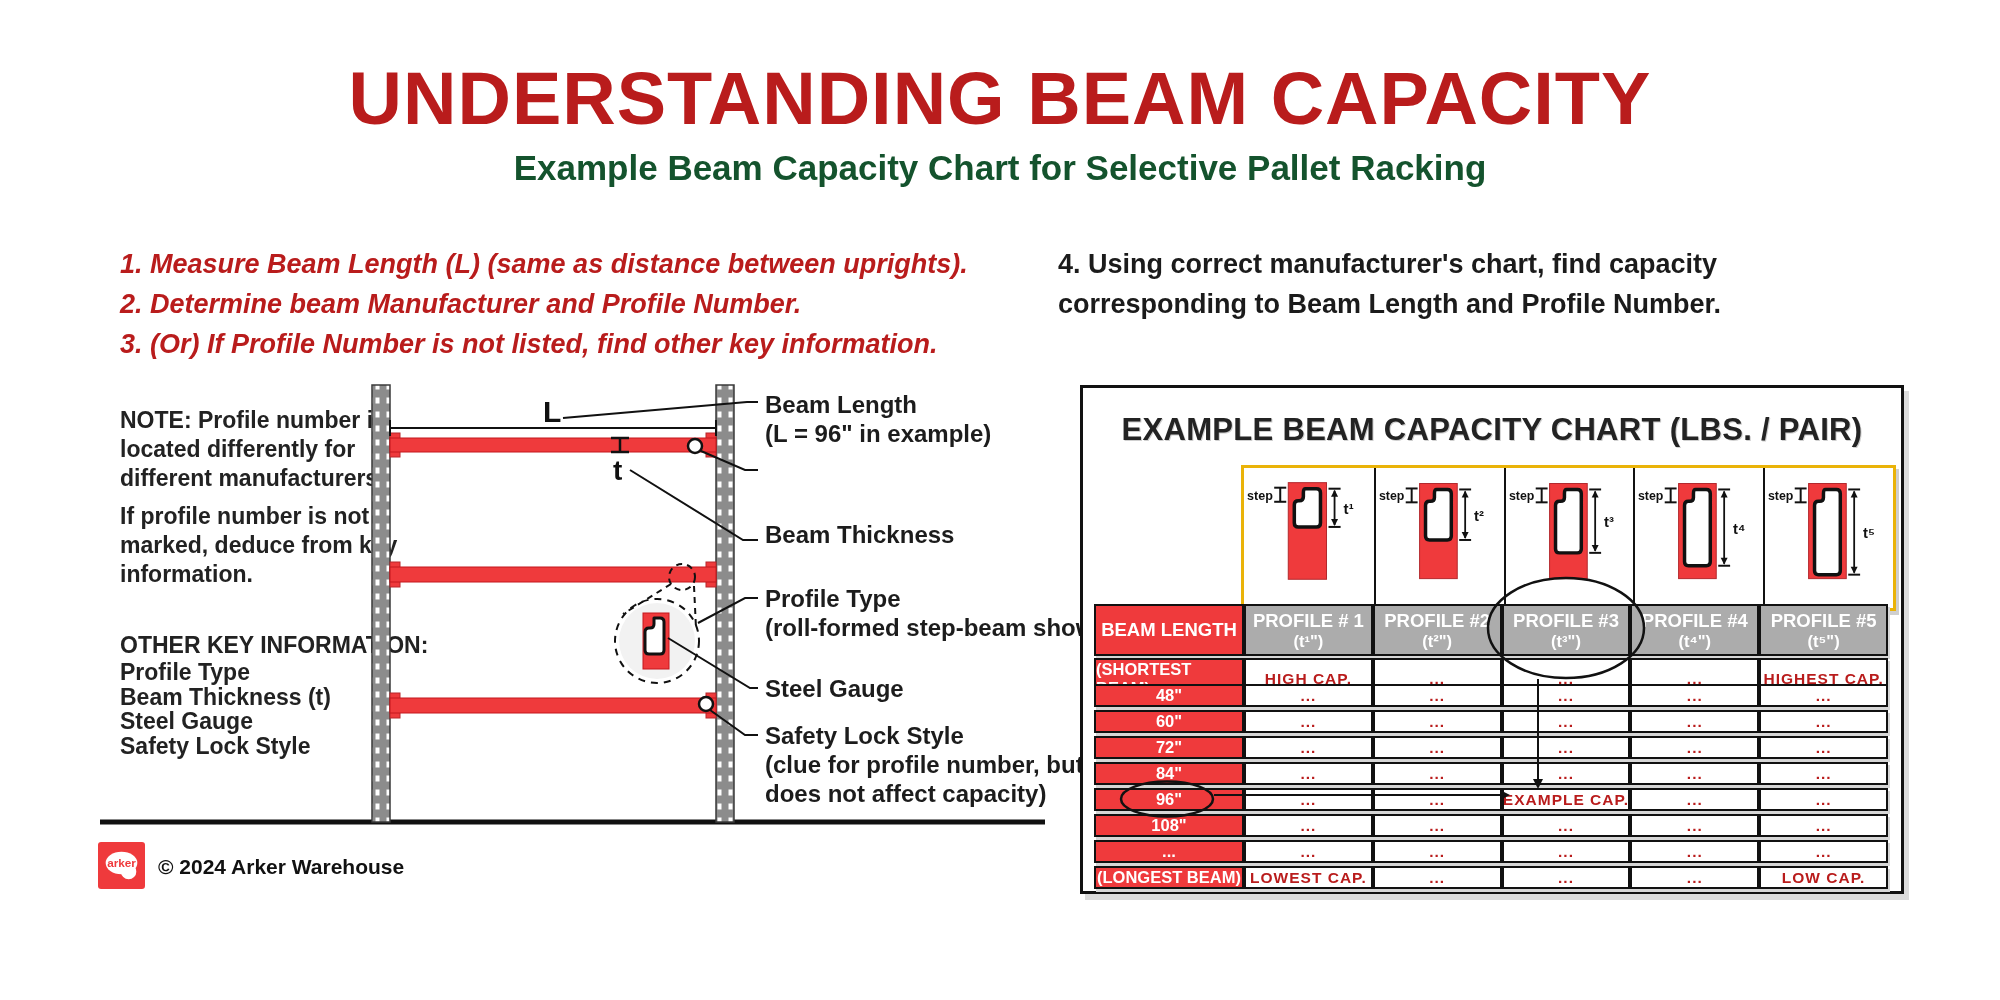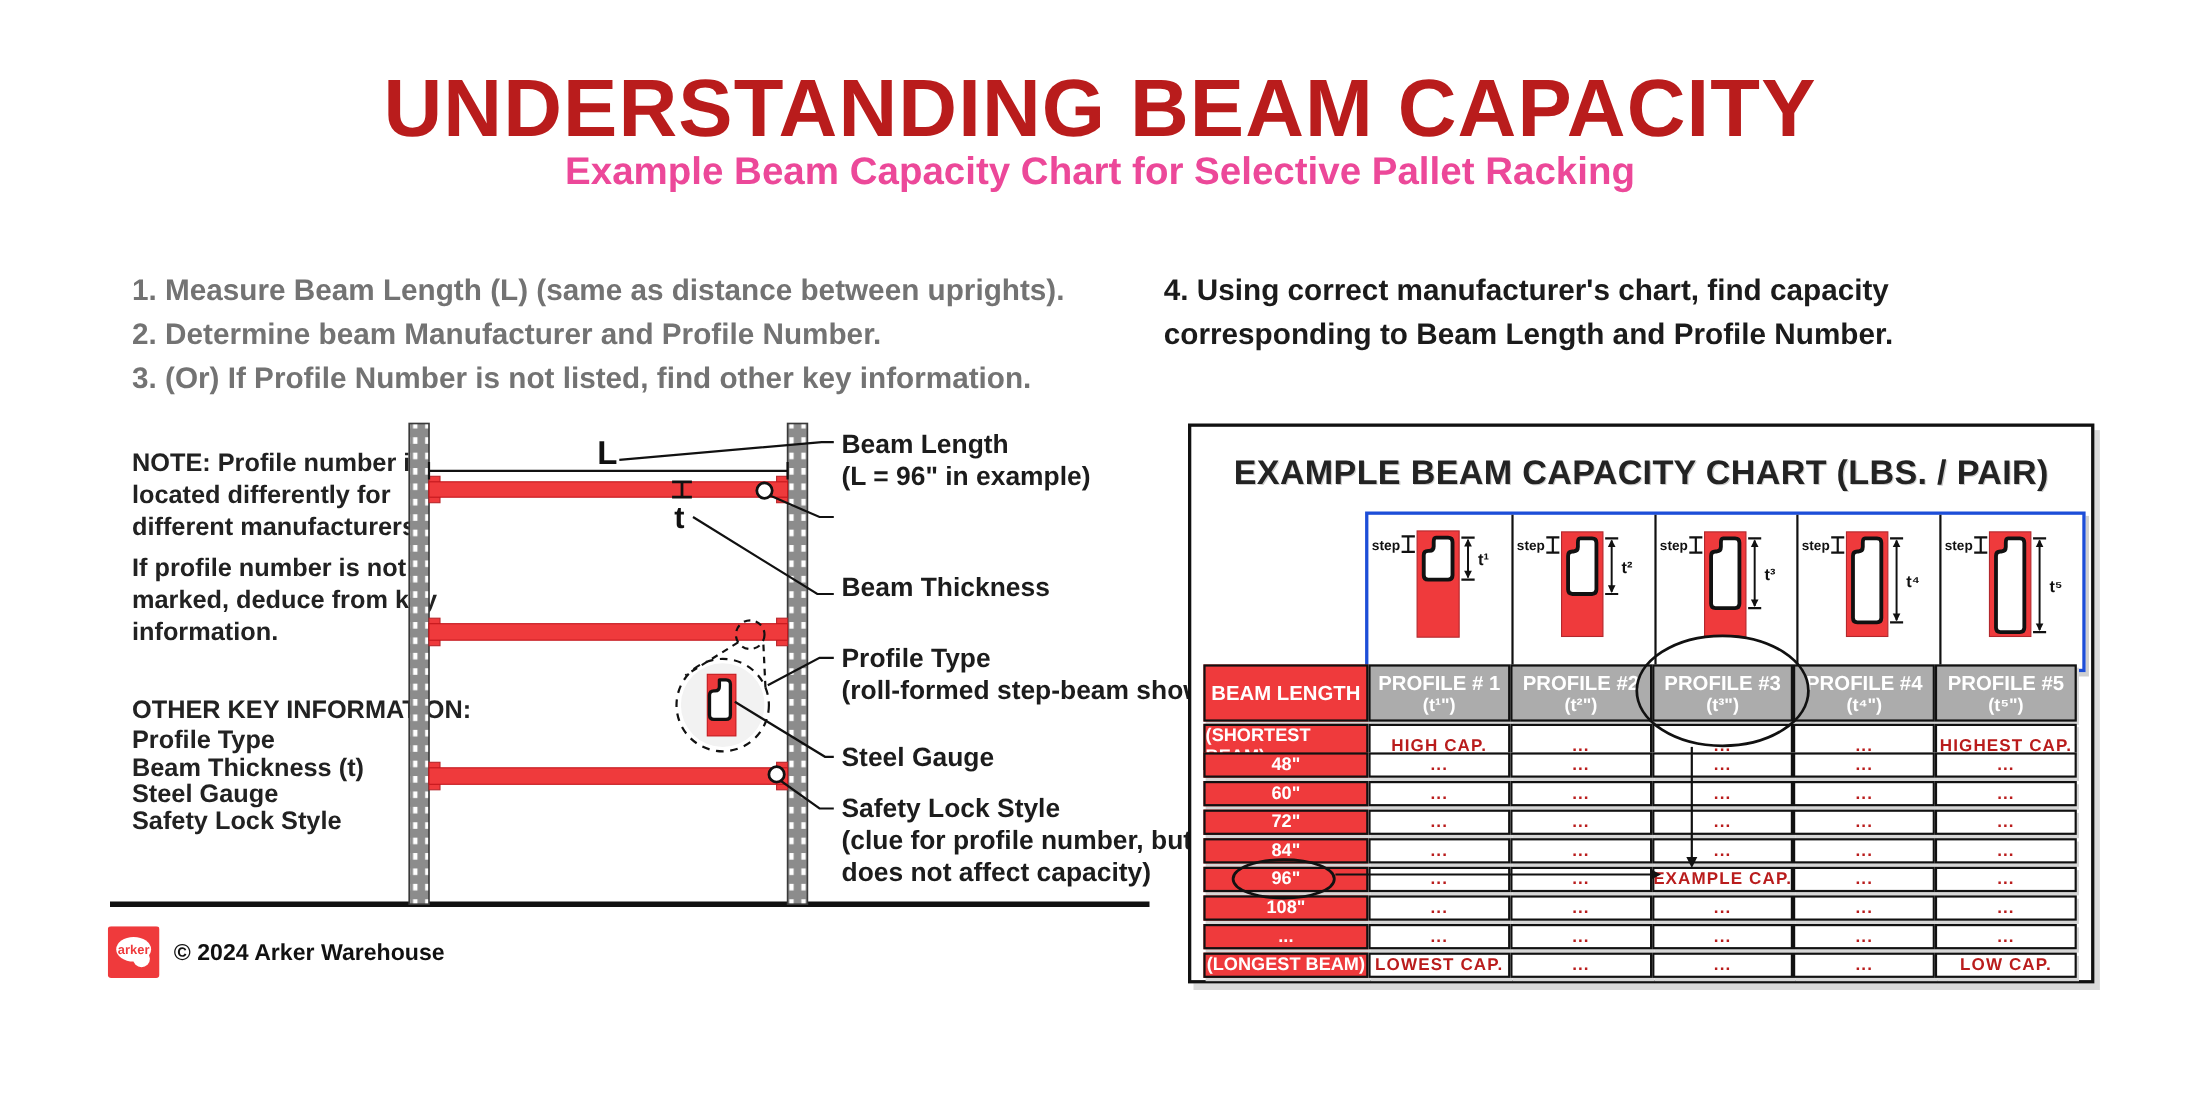--- a/index.html
+++ b/index.html
@@ -3,25 +3,25 @@
 <meta charset="utf-8">
 <style>
   html,body{margin:0;padding:0;background:#fff;}
   .canvas{position:relative;width:2000px;height:1000px;background:#fff;overflow:hidden;
           font-family:"Liberation Sans","DejaVu Sans",sans-serif;color:#1d1d1d;}
   .abs{position:absolute;}
 
   
   .main-title{left:0;top:56px;width:2000px;text-align:center;font-size:74px;font-weight:800;
               letter-spacing:1px;color:#b91c1c;}
-  .subtitle{left:0;top:136px;width:2000px;text-align:center;font-size:35px;font-weight:700;color:#ec4899;}
+  .subtitle{left:0;top:148px;width:2000px;text-align:center;font-size:35px;font-weight:700;color:#14532d;}
 
   
   .steps-left{left:120px;top:244px;width:900px;}
-  .step-line{font-size:27px;font-weight:700;line-height:40px;color:#737373;}
+  .step-line{font-size:27px;font-weight:700;line-height:40px;color:#b91c1c;font-style:italic;}
   .steps-right{left:1058px;top:244px;width:720px;font-size:27px;font-weight:700;line-height:40px;color:#1b1b1b;}
 
   
   .note{left:120px;width:285px;font-size:23px;font-weight:700;line-height:29px;color:#222;}
   .note1{top:406px;}
   .note2{top:502px;}
   .okey-title{left:120px;top:632px;font-size:23px;font-weight:700;color:#222;}
   .okey-list{left:120px;top:660px;font-size:23px;font-weight:700;line-height:24.5px;color:#222;}
 
   
@@ -31,21 +31,21 @@
 
   
   .logo{left:98px;top:842px;width:47px;height:47px;}
   .copyright{left:158px;top:855px;font-size:21px;font-weight:700;color:#111;}
 
   
   .panel{left:1080px;top:385px;width:818px;height:503px;border:3px solid #111;background:#fff;
          box-shadow:5px 6px 0 rgba(0,0,0,0.14);}
   .panel-title{position:absolute;left:0;top:24px;width:100%;text-align:center;font-size:31px;
                font-weight:700;letter-spacing:.3px;color:#232323;text-shadow:1px 1px 0 #cfcfcf;}
-  .pstrip{position:absolute;left:158px;top:77px;width:649px;height:140px;border:3px solid #1d4ed8;
+  .pstrip{position:absolute;left:158px;top:77px;width:649px;height:140px;border:3px solid #eab308;
           background:#fff;display:grid;grid-template-columns:repeat(5,1fr);box-shadow:3px 4px 0 #cfcfcf;}
   .pcell{position:relative;}
   .pcell + .pcell{border-left:2.5px solid #111;}
   .pcell svg{display:block;width:100%;height:100%;}
   .thead{position:absolute;left:11px;top:216px;width:794px;height:52px;display:grid;
          grid-template-columns:150px repeat(5,1fr);}
   .hcell{border:2.5px solid #111;display:flex;flex-direction:column;align-items:center;justify-content:center;
          color:#fff;background:#ACACAC;box-shadow:2px 3px 0 #d6d6d6;}
   .hcell .l1{font-size:18.5px;font-weight:700;line-height:22px;}
   .hcell .l2{font-size:16.5px;font-weight:700;line-height:19px;}

